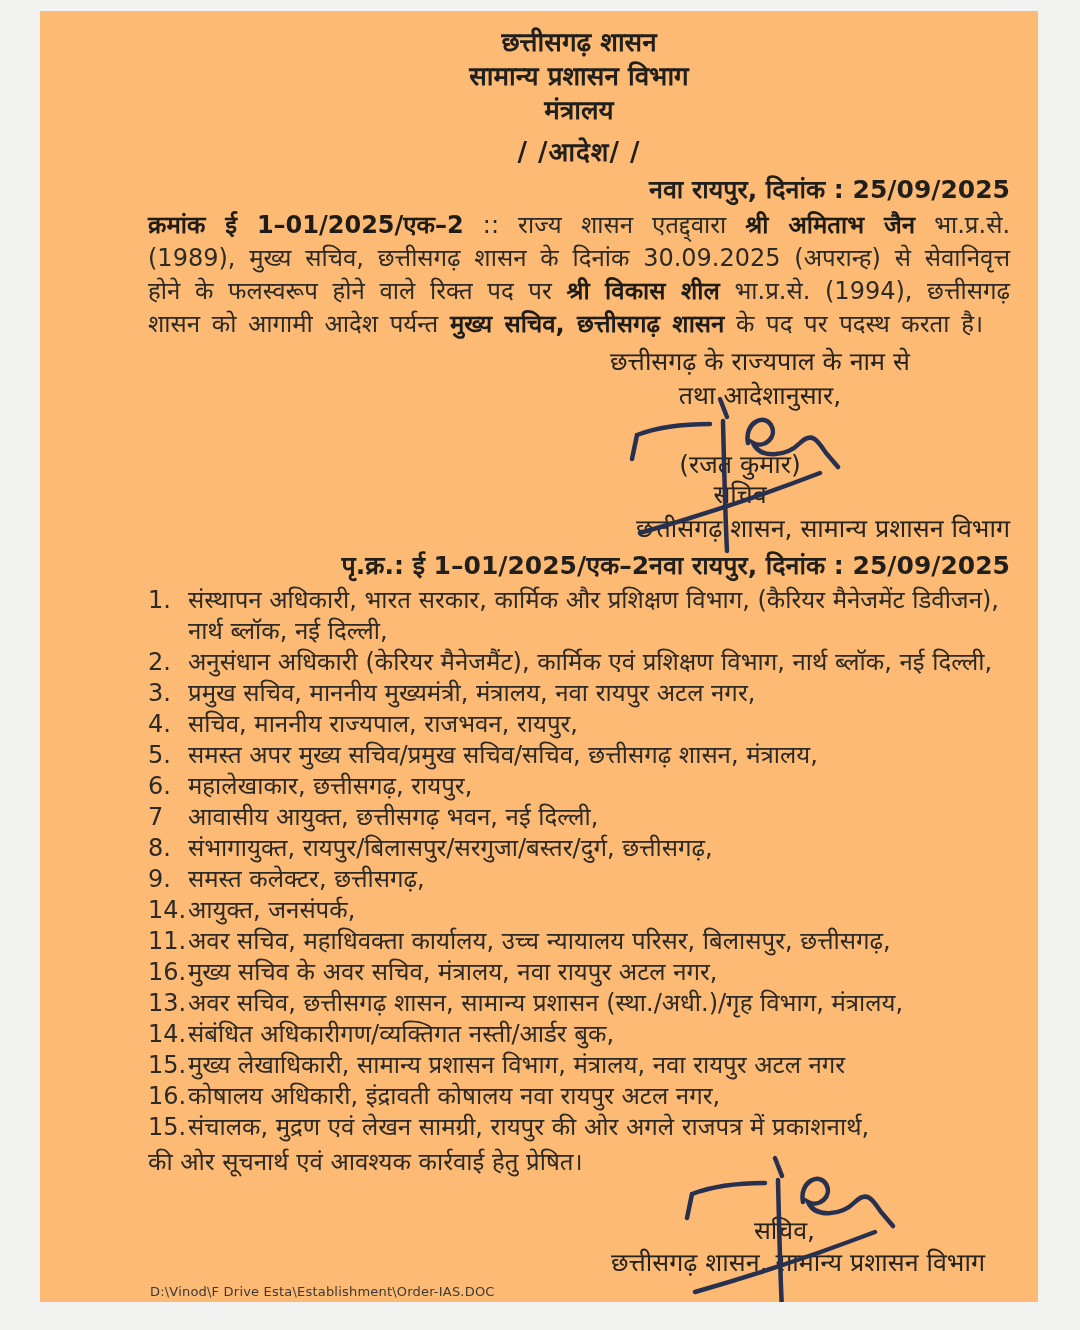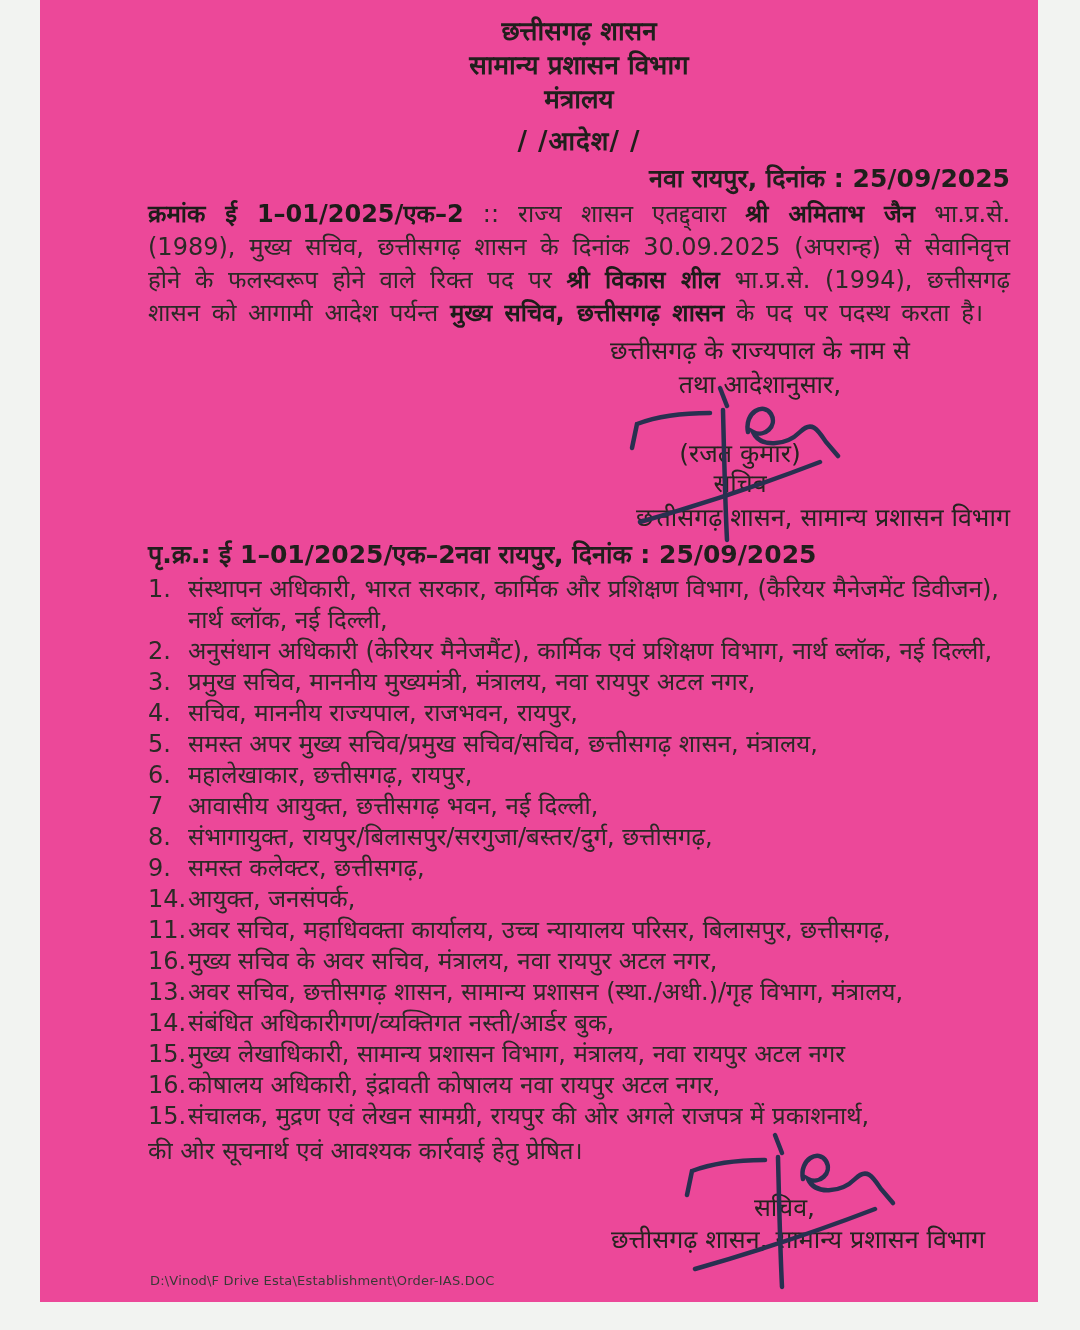--- a/index.html
+++ b/index.html
@@ -6,23 +6,23 @@
   body{
     width:1080px;height:1330px;
     background:#f2f3f1;
     font-family:"DejaVu Sans",sans-serif;
     color:#2b2a26;
     position:relative;
     overflow:hidden;
   }
   .paper{
     position:absolute;
-    left:40px;top:0;
+    left:40px;top:11px;
     width:998px;height:1302px;
-    background:#ec4899;
+    background:#fdba74;
     box-sizing:border-box;
     padding:14px 28px 0 108px;
   }
   
   .hdr{ text-align:center; }
   .hdr-line{
     font-weight:bold;
     font-size:26px;
     line-height:34px;
     color:#201f1c;
@@ -80,21 +80,21 @@
   .dept-line{
     text-align:right;
     font-size:25px;
     line-height:33px;
     color:#252420;
     margin-top:2px;
   }
   
   .ref-row{
     display:flex;
-    justify-content:flex-start;
+    justify-content:flex-end;
     margin-top:4px;
   }
   .ref-num{
     font-weight:bold;
     font-size:25px;
     line-height:34px;
     color:#201f1c;
   }
   .copy-label{
     font-weight:bold;
@@ -113,21 +113,21 @@
   }
   .copy-item .num{ min-width:40px; flex:0 0 auto; }
   .copy-item .txt{ flex:1; }
   .closing-line{
     font-size:24px;
     line-height:31px;
     margin-top:4px;
   }
   .sig2-block{
     position:relative;
-    margin-top:26px;
+    margin-top:38px;
     padding-right:25px;
     text-align:right;
   }
   .sig2-title{
     font-size:25px;
     line-height:30px;
     padding-right:170px;
     color:#252420;
   }
   .sig2-dept{

